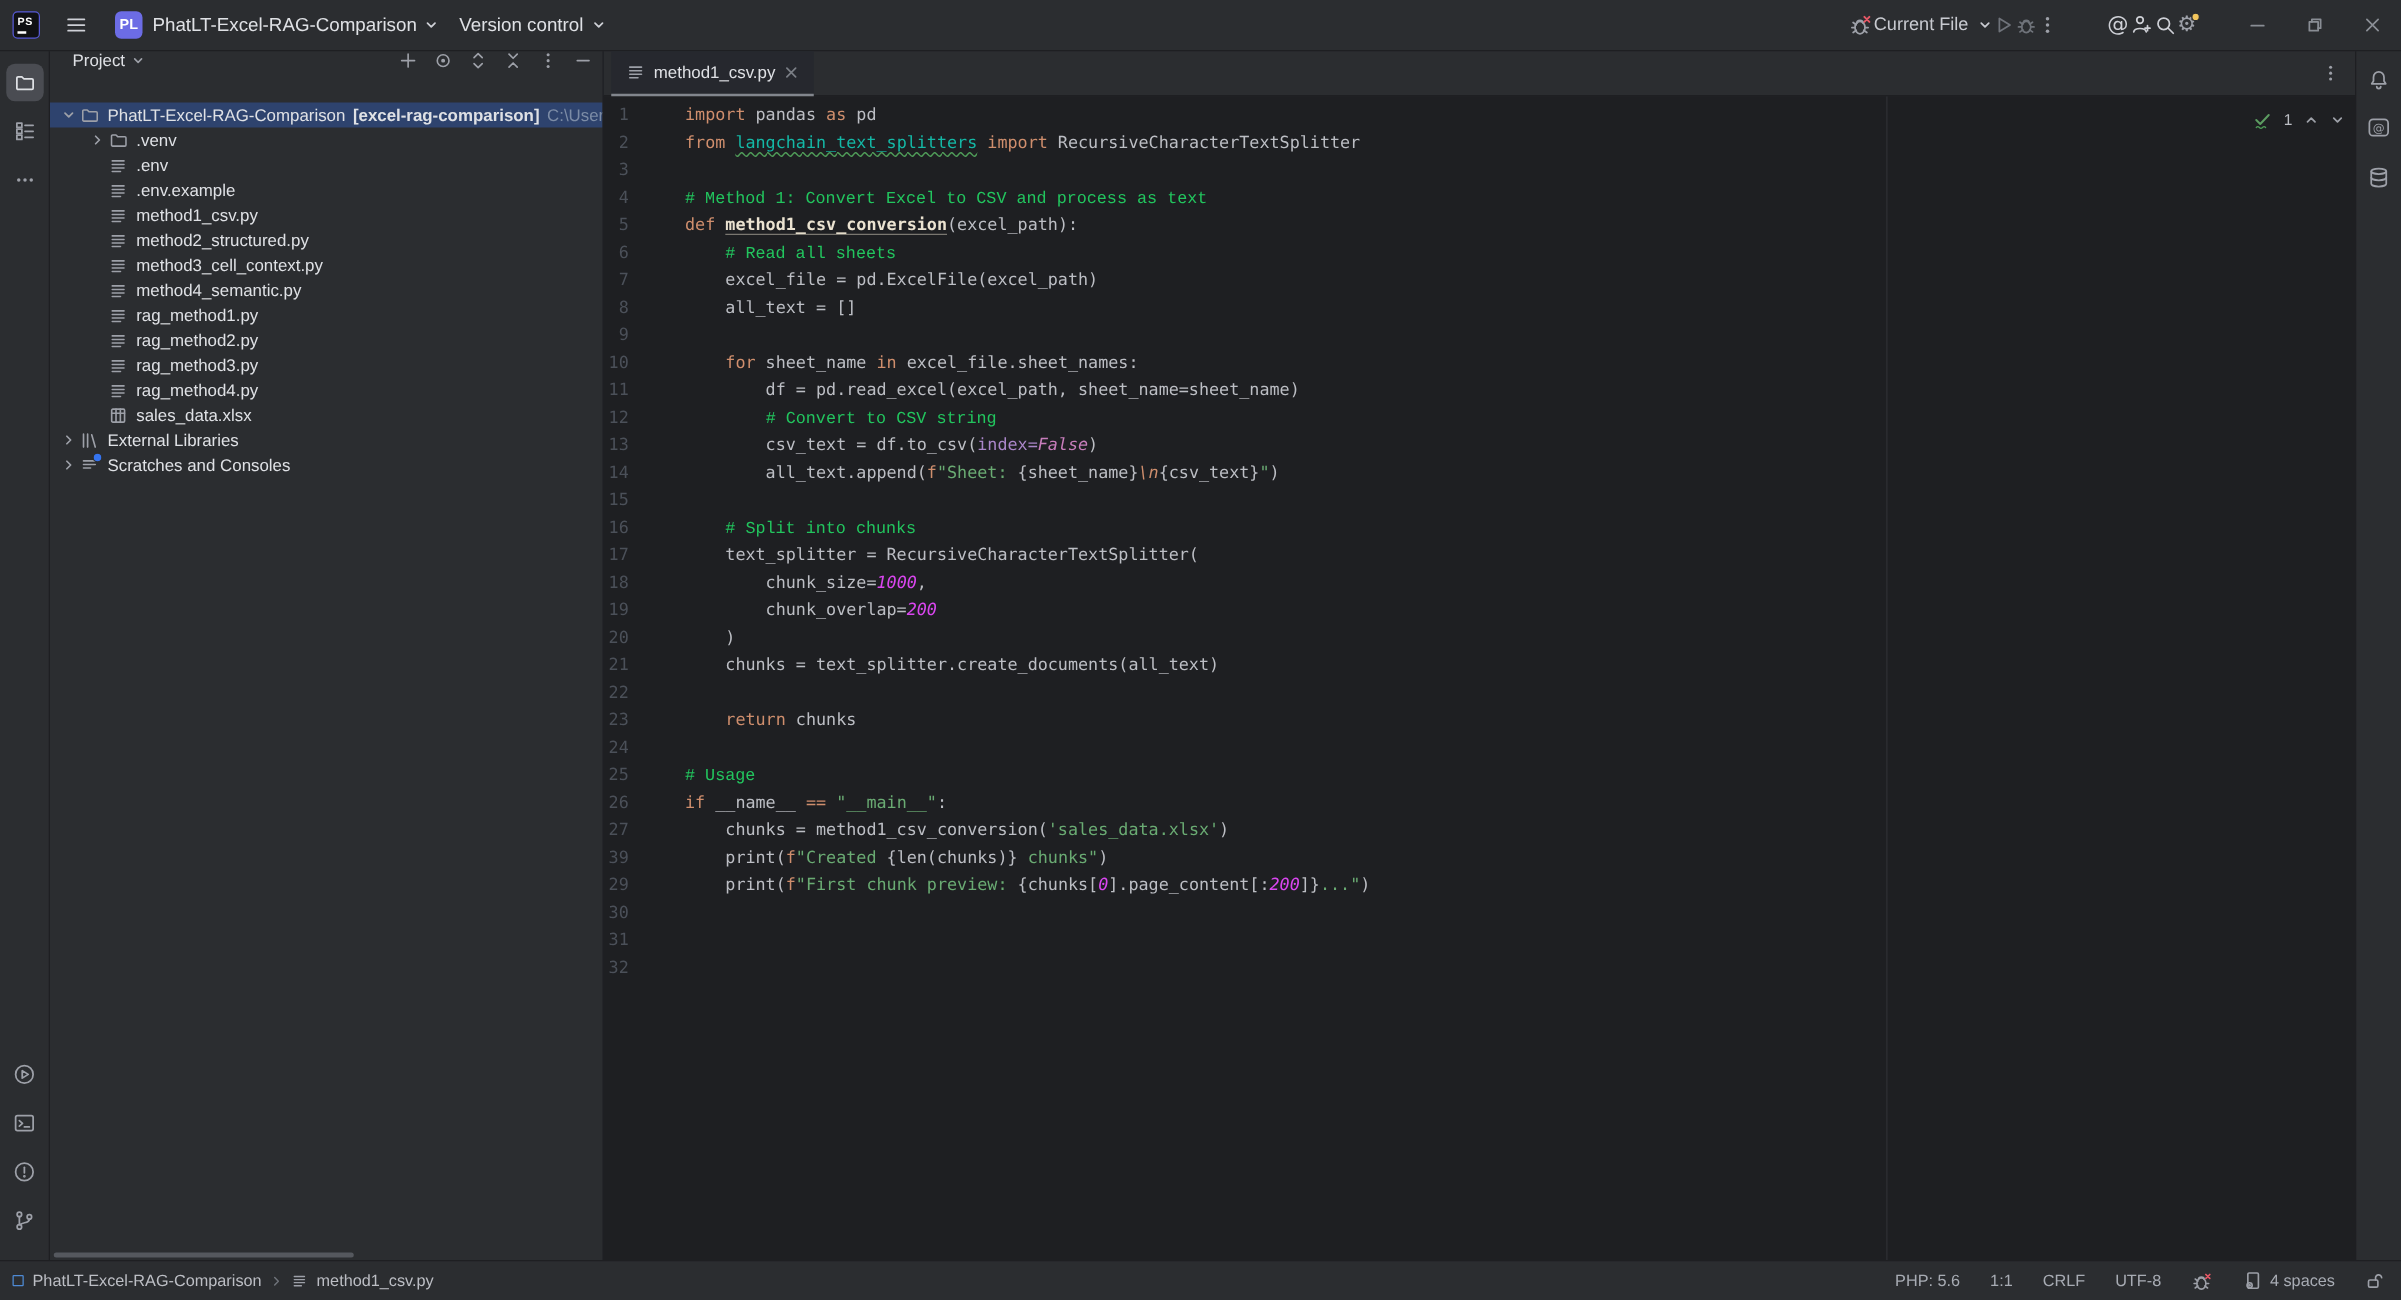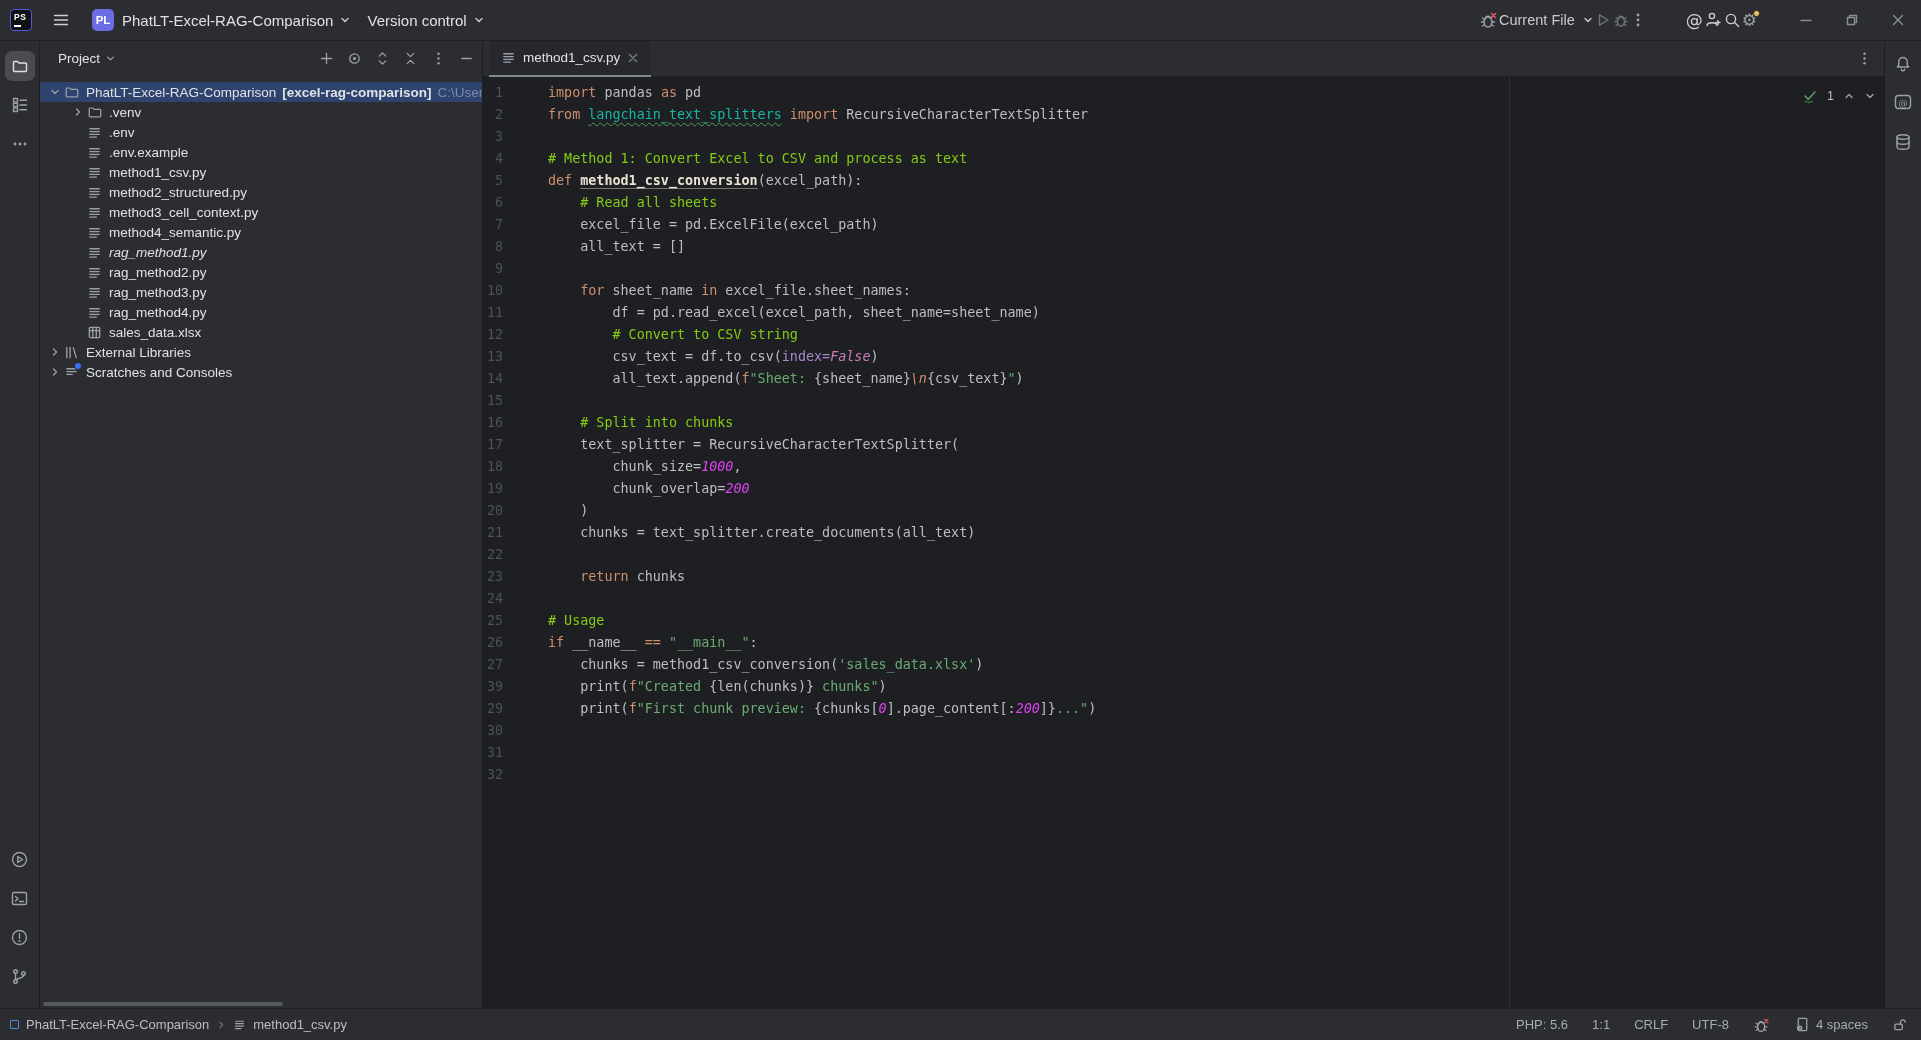--- a/index.html
+++ b/index.html
@@ -34,21 +34,21 @@
   .main { display:flex; height:967px; }
   .stripe { background:#2B2D30; display:flex; flex-direction:column; align-items:center; color:#9DA0A8; }
   .stripe-left { width:40px; border-right:1px solid #1E1F22; padding-top:10px; }
   .stripe-right { width:37px; border-left:1px solid #1E1F22; padding-top:8px; }
   .stripe-btn { width:30px; height:30px; border-radius:7px; display:flex; align-items:center; justify-content:center; margin-bottom:9px; }
   .stripe-btn.active { background:#4A4C52; color:#DFE1E5; }
   .stripe-bottom { margin-top:auto; display:flex; flex-direction:column; align-items:center; padding-bottom:8px; }
 
   
   .project-panel { width:443px; background:#2B2D30; position:relative; display:flex; flex-direction:column; border-right:1px solid #1E1F22; }
-  .panel-header { height:34px; display:flex; align-items:center; padding:0 8px 0 18px; color:#DFE1E5; font-size:13.5px; }
+  .panel-header { height:34px; display:flex; align-items:flex-start; padding:0 8px 0 18px; color:#DFE1E5; font-size:13.5px; }
   .panel-header .title { display:flex; align-items:center; gap:5px; }
   .panel-header .tools { margin-left:auto; display:flex; align-items:center; gap:13px; color:#9DA0A8; }
   .tree { padding-top:7px; overflow:hidden; flex:1; }
   .tree-row { height:20px; display:flex; align-items:center; white-space:nowrap; overflow:hidden; font-size:13.5px; color:#DFE1E5; }
   .tree-row.selected { background:#2E436E; }
   .tr-chev { width:18px; display:flex; justify-content:center; color:#9DA0A8; flex:0 0 auto; }
   .tr-icon { width:17px; display:flex; color:#9DA0A8; flex:0 0 auto; position:relative; }
   .tr-label { margin-left:5px; }
   .tr-tag { font-weight:bold; margin-left:6px; color:#DFE1E5; }
   .tr-path { margin-left:6px; color:#7C8CA6; }
@@ -62,21 +62,21 @@
   .tab .close { color:#7A7E85; }
   .tab-file-icon { color:#9DA0A8; }
   .tabbar-kebab { margin-left:auto; margin-right:12px; color:#9DA0A8; }
   .editor { flex:1; position:relative; padding-top:5px; font-family:"DejaVu Sans Mono", monospace; font-size:13.4px; line-height:22px; overflow:hidden; }
   .margin-guide { position:absolute; top:0; bottom:0; left:1026px; width:1px; background:#2F3135; }
   .code-line { display:flex; white-space:pre; height:22px; }
   .ln { width:20px; text-align:right; color:#4B5059; flex:0 0 auto; }
   .lcode { margin-left:45px; }
   .tk-kw { color:#CF8E6D; }
   .tk-pl { color:#BCBEC4; }
-  .tk-cm { color:#84cc16; }
+  .tk-cm { color:#22c55e;font-family:Liberation Mono, monospace; }
   .tk-st { color:#6AAB73; }
   .tk-fn { color:#EBE3D1; font-weight:600; text-decoration:underline; text-decoration-color:rgba(235,227,209,.45); text-underline-offset:3px; }
   .tk-num { color:#d946ef; font-style:italic; }
   .tk-kwp { color:#AA86C9; }
   .tk-bool { color:#C77DBB; font-style:italic; }
   .tk-esc { color:#CF8E6D; font-style:italic; }
   .tk-op { color:#CF8E6D; }
   .tk-sqg { color:#14b8a6; text-decoration:underline; text-decoration-style:wavy; text-decoration-color:#4F9D58; text-decoration-thickness:1px; text-underline-offset:3px; }
   .inspect-widget { position:absolute; top:8px; right:8px; display:flex; align-items:center; gap:9px; color:#9DA0A8; font-family:"Liberation Sans",sans-serif; font-size:12.5px; }
   .inspect-count { color:#BCBEC4; }
@@ -355,21 +355,21 @@
           </div>
           <div class="tree-row" style="padding-left: 29px;">
             <span class="tr-chev"></span>
             <span class="tr-icon">
               <svg class="ic" width="15" height="15" viewBox="0 0 16 16">
                 <path d="M3 4h10M3 7h10M3 10h10M3 13h7"></path>
               </svg>
             </span>
             <span class="tr-label">method4_semantic.py</span>
           </div>
-          <div class="tree-row" style="padding-left: 29px; font-style: italic;">
+          <div class="tree-row" style="padding-left: 29px;">
             <span class="tr-chev"></span>
             <span class="tr-icon">
               <svg class="ic" width="15" height="15" viewBox="0 0 16 16">
                 <path d="M3 4h10M3 7h10M3 10h10M3 13h7"></path>
               </svg>
             </span>
             <span class="tr-label">rag_method1.py</span>
           </div>
           <div class="tree-row" style="padding-left: 29px;">
             <span class="tr-chev"></span>

